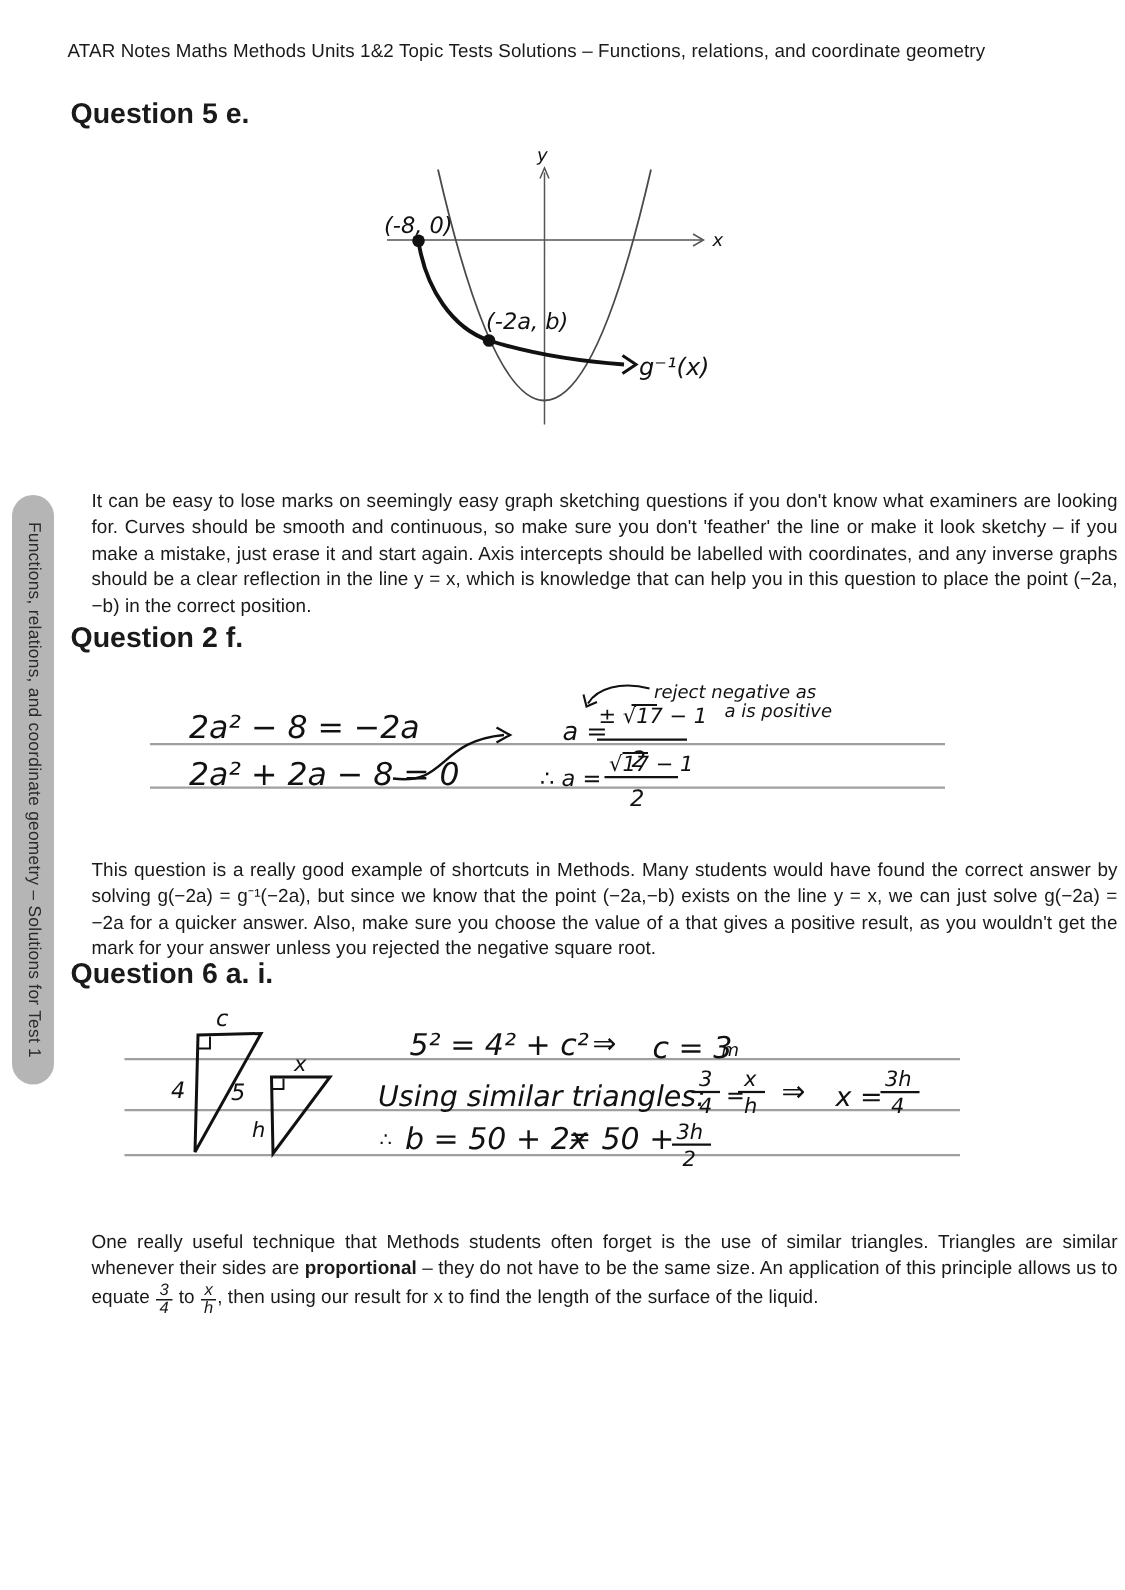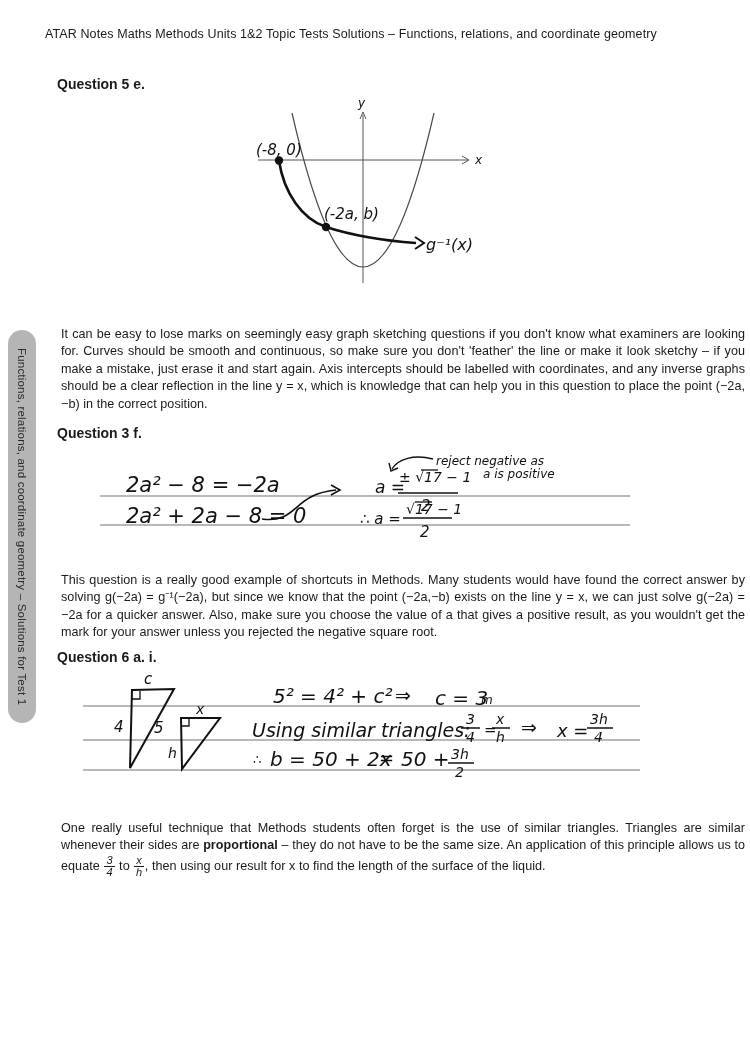--- a/index.html
+++ b/index.html
@@ -5,21 +5,21 @@
   html,body { margin:0; padding:0; background:#ffffff; }
   .page {
     position:relative; width:750px; height:896px; background:#ffffff;
     font-family:"Liberation Sans", sans-serif; color:#1a1a1a; overflow:hidden;text-decoration:underline;
   }
   .doc-header {
     position:absolute; left:45px; top:27px; width:680px;
     font-size:12.5px; letter-spacing:0.1px;
   }
   .qhead {
-    position:absolute; left:45px; font-weight:bold; font-size:14px; margin:12px;
+    position:absolute; left:45px; font-weight:bold; font-size:19px; margin:2px;
   }
   .para {
     position:absolute; left:45px; width:684px; margin:16px;
     font-size:12.6px; line-height:17.4px; text-align:justify; letter-spacing:0.05px;
   }
   .svg-block { position:absolute; left:0; }
   svg text { font-family:"DejaVu Sans", sans-serif; fill:#111111; }
   svg text.hw { font-style:italic; }
   .sidebar-tab {
     position:absolute; left:8px; top:330px; width:28px; height:393px;
@@ -72,21 +72,21 @@
     <circle cx="49" cy="65.5" r="4.2" fill="#111"></circle>
     <circle cx="96" cy="132" r="4.2" fill="#111"></circle>
 
     <text class="hw" x="26" y="60" font-size="15">(-8, 0)</text>
     <text class="hw" x="94" y="124" font-size="15">(-2a, b)</text>
     <text class="hw" x="196" y="155" font-size="16">g⁻¹(x)</text>
   </svg>
 
   <p class="para" style="top:310px;">It can be easy to lose marks on seemingly easy graph sketching questions if you don't know what examiners are looking for.  Curves should be smooth and continuous, so make sure you don't 'feather' the line or make it look sketchy – if you make a mistake, just erase it and start again.  Axis intercepts should be labelled with coordinates, and any inverse graphs should be a clear reflection in the line y = x, which is knowledge that can help you in this question to place the point (−2a,−b) in the correct position.</p>
 
-  <h2 class="qhead" style="top:413px;">Question 3 f.</h2>
+  <h2 class="qhead" style="top:413px;">Question 2 f.</h2>
 
   <svg class="svg-block" style="top:440px;" width="750" height="115" viewBox="0 0 750 115">
     <line x1="100" y1="56" x2="630" y2="56" stroke="#a0a0a0" stroke-width="1.5"></line>
     <line x1="100" y1="85" x2="630" y2="85" stroke="#a0a0a0" stroke-width="1.5"></line>
     <text class="hw" x="126" y="52" font-size="21">2a² − 8  =  −2a</text>
     <text class="hw" x="126" y="83" font-size="21">2a² + 2a − 8 = 0</text>
 
     <path d="M262,79 C298,84 292,54 336,50" fill="none" stroke="#111" stroke-width="1.6"></path>
     <path d="M331,45 L340,50 L331,55" fill="none" stroke="#111" stroke-width="1.6"></path>
 

